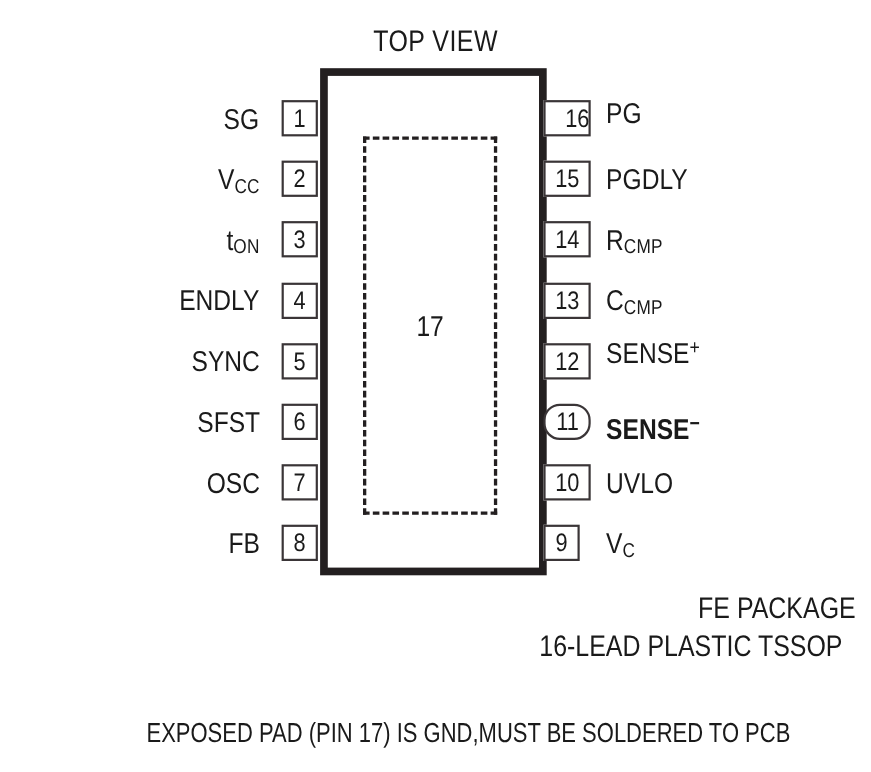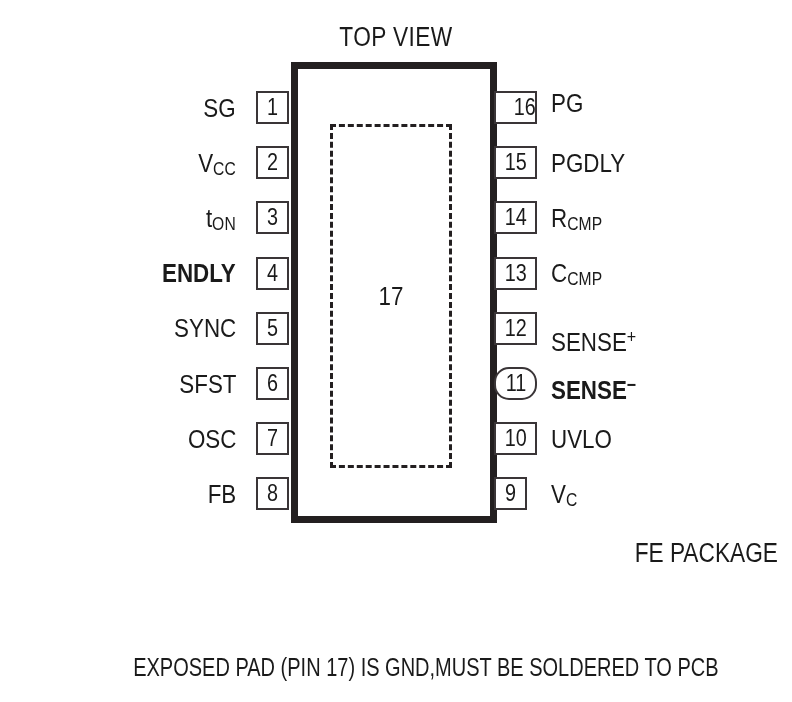--- a/index.html
+++ b/index.html
@@ -154,52 +154,55 @@
   <div class="pad-number">17</div>
 
   <div id="left-pins">
       <div class="pin-box left" style="top: 91px;"><span>1</span></div>
       <div class="pin-label left" style="top: 91.5px;"><span class="txt">SG</span></div>
       <div class="pin-box left" style="top: 146.2px;"><span>2</span></div>
       <div class="pin-label left" style="top: 146.7px;"><span class="txt">V<sub>CC</sub></span></div>
       <div class="pin-box left" style="top: 201.4px;"><span>3</span></div>
       <div class="pin-label left" style="top: 201.9px;"><span class="txt">t<sub>ON</sub></span></div>
       <div class="pin-box left" style="top: 256.6px;"><span>4</span></div>
-      <div class="pin-label left" style="top: 257.1px; font-weight: bold;"><span class="txt">ENDLY</span></div>
+      <div class="pin-label left" style="top: 257.1px;"><span class="txt">ENDLY</span></div>
       <div class="pin-box left" style="top: 311.8px;"><span>5</span></div>
       <div class="pin-label left" style="top: 312.3px;"><span class="txt">SYNC</span></div>
       <div class="pin-box left" style="top: 367px;"><span>6</span></div>
       <div class="pin-label left" style="top: 367.5px;"><span class="txt">SFST</span></div>
       <div class="pin-box left" style="top: 422.2px;"><span>7</span></div>
       <div class="pin-label left" style="top: 422.7px;"><span class="txt">OSC</span></div>
       <div class="pin-box left" style="top: 477.4px;"><span>8</span></div>
       <div class="pin-label left" style="top: 477.9px;"><span class="txt">FB</span></div>
     </div>
 
   <div id="right-pins">
       <div class="pin-box right wide" style="top: 91px; left: 494px; padding-left: 16px;"><span>16</span></div>
       <div class="pin-label right" style="top: 87px;"><span class="txt">PG</span></div>
       <div class="pin-box right wide" style="top: 146.2px; left: 494px;"><span>15</span></div>
       <div class="pin-label right" style="top: 146.7px;"><span class="txt">PGDLY</span></div>
       <div class="pin-box right wide" style="top: 201.4px; left: 494px;"><span>14</span></div>
       <div class="pin-label right" style="top: 201.9px;"><span class="txt">R<sub>CMP</sub></span></div>
       <div class="pin-box right wide" style="top: 256.6px; left: 494px;"><span>13</span></div>
       <div class="pin-label right" style="top: 257.1px;"><span class="txt">C<sub>CMP</sub></span></div>
       <div class="pin-box right wide" style="top: 311.8px; left: 494px;"><span>12</span></div>
-      <div class="pin-label right" style="top: 320px;"><span class="txt">SENSE<sup>+</sup></span></div>
+      <div class="pin-label right" style="top: 299px;"><span class="txt">SENSE<sup>+</sup></span></div>
       <div class="pin-box right wide" style="top: 367px; left: 494px; border-radius: 15px;"><span>11</span></div>
       <div class="pin-label right" style="top: 367.5px; font-weight: bold;"><span class="txt">SENSE<sup>−</sup></span></div>
       <div class="pin-box right wide" style="top: 422.2px; left: 494px;"><span>10</span></div>
       <div class="pin-label right" style="top: 422.7px;"><span class="txt">UVLO</span></div>
       <div class="pin-box right" style="top: 477.4px;"><span>9</span></div>
       <div class="pin-label right" style="top: 477.9px;"><span class="txt">V<sub>C</sub></span></div>
     </div>
 
   <div class="caption cap-pkg">
     <span class="txt">FE PACKAGE</span>
   </div>
+  <div class="caption cap-lead">
+    <span class="txt">16-LEAD PLASTIC TSSOP</span>
+  </div>
 
 
   <div class="caption cap-pad">
     <span class="txt">EXPOSED PAD (PIN 17) IS GND,MUST BE SOLDERED TO PCB</span>
   </div>
 
 </div>
 
 </body></html>

